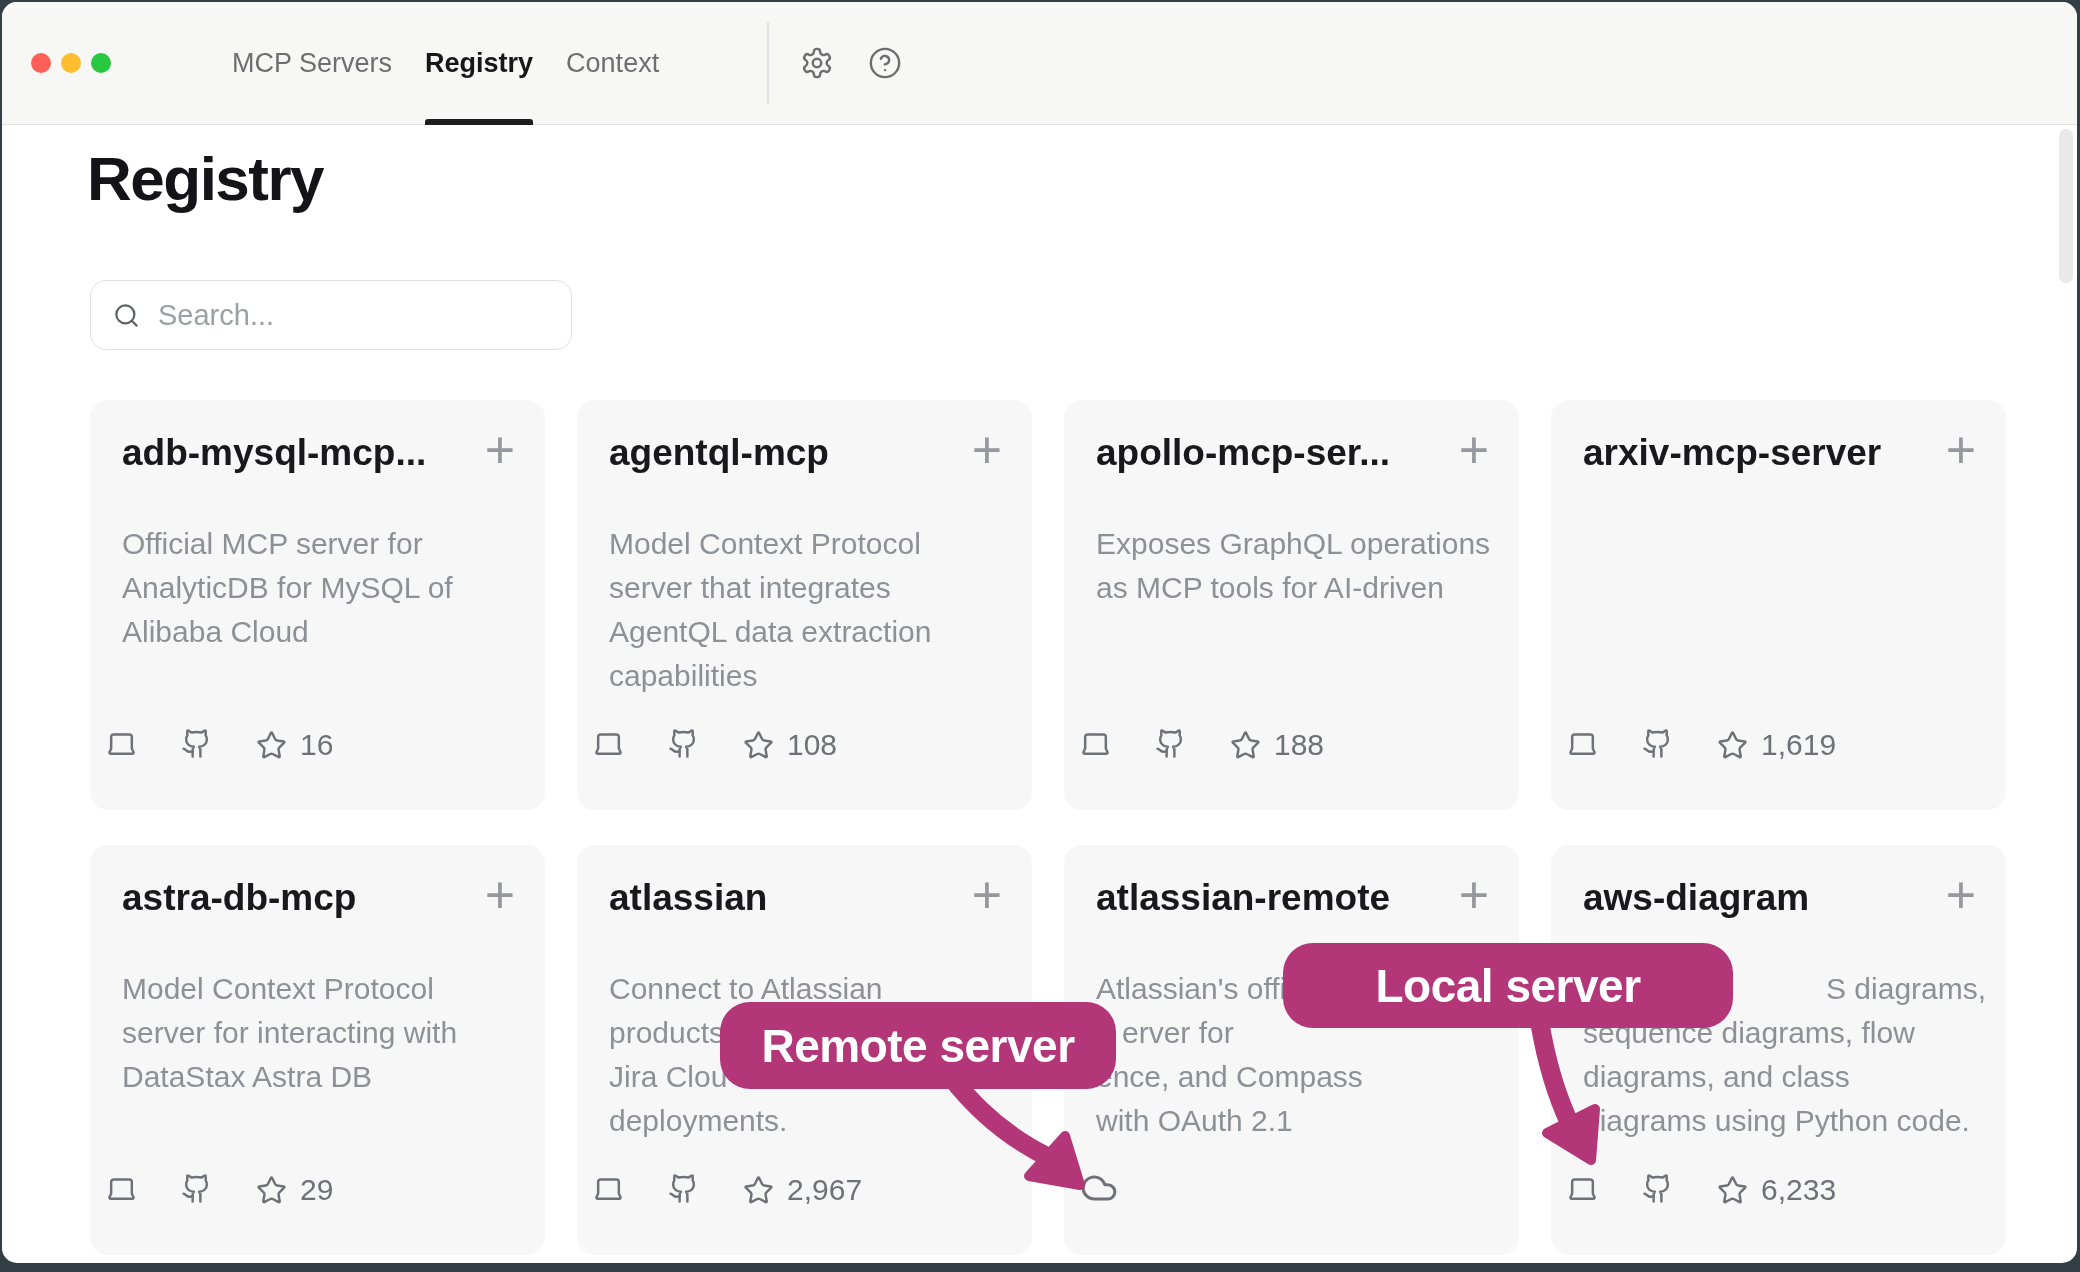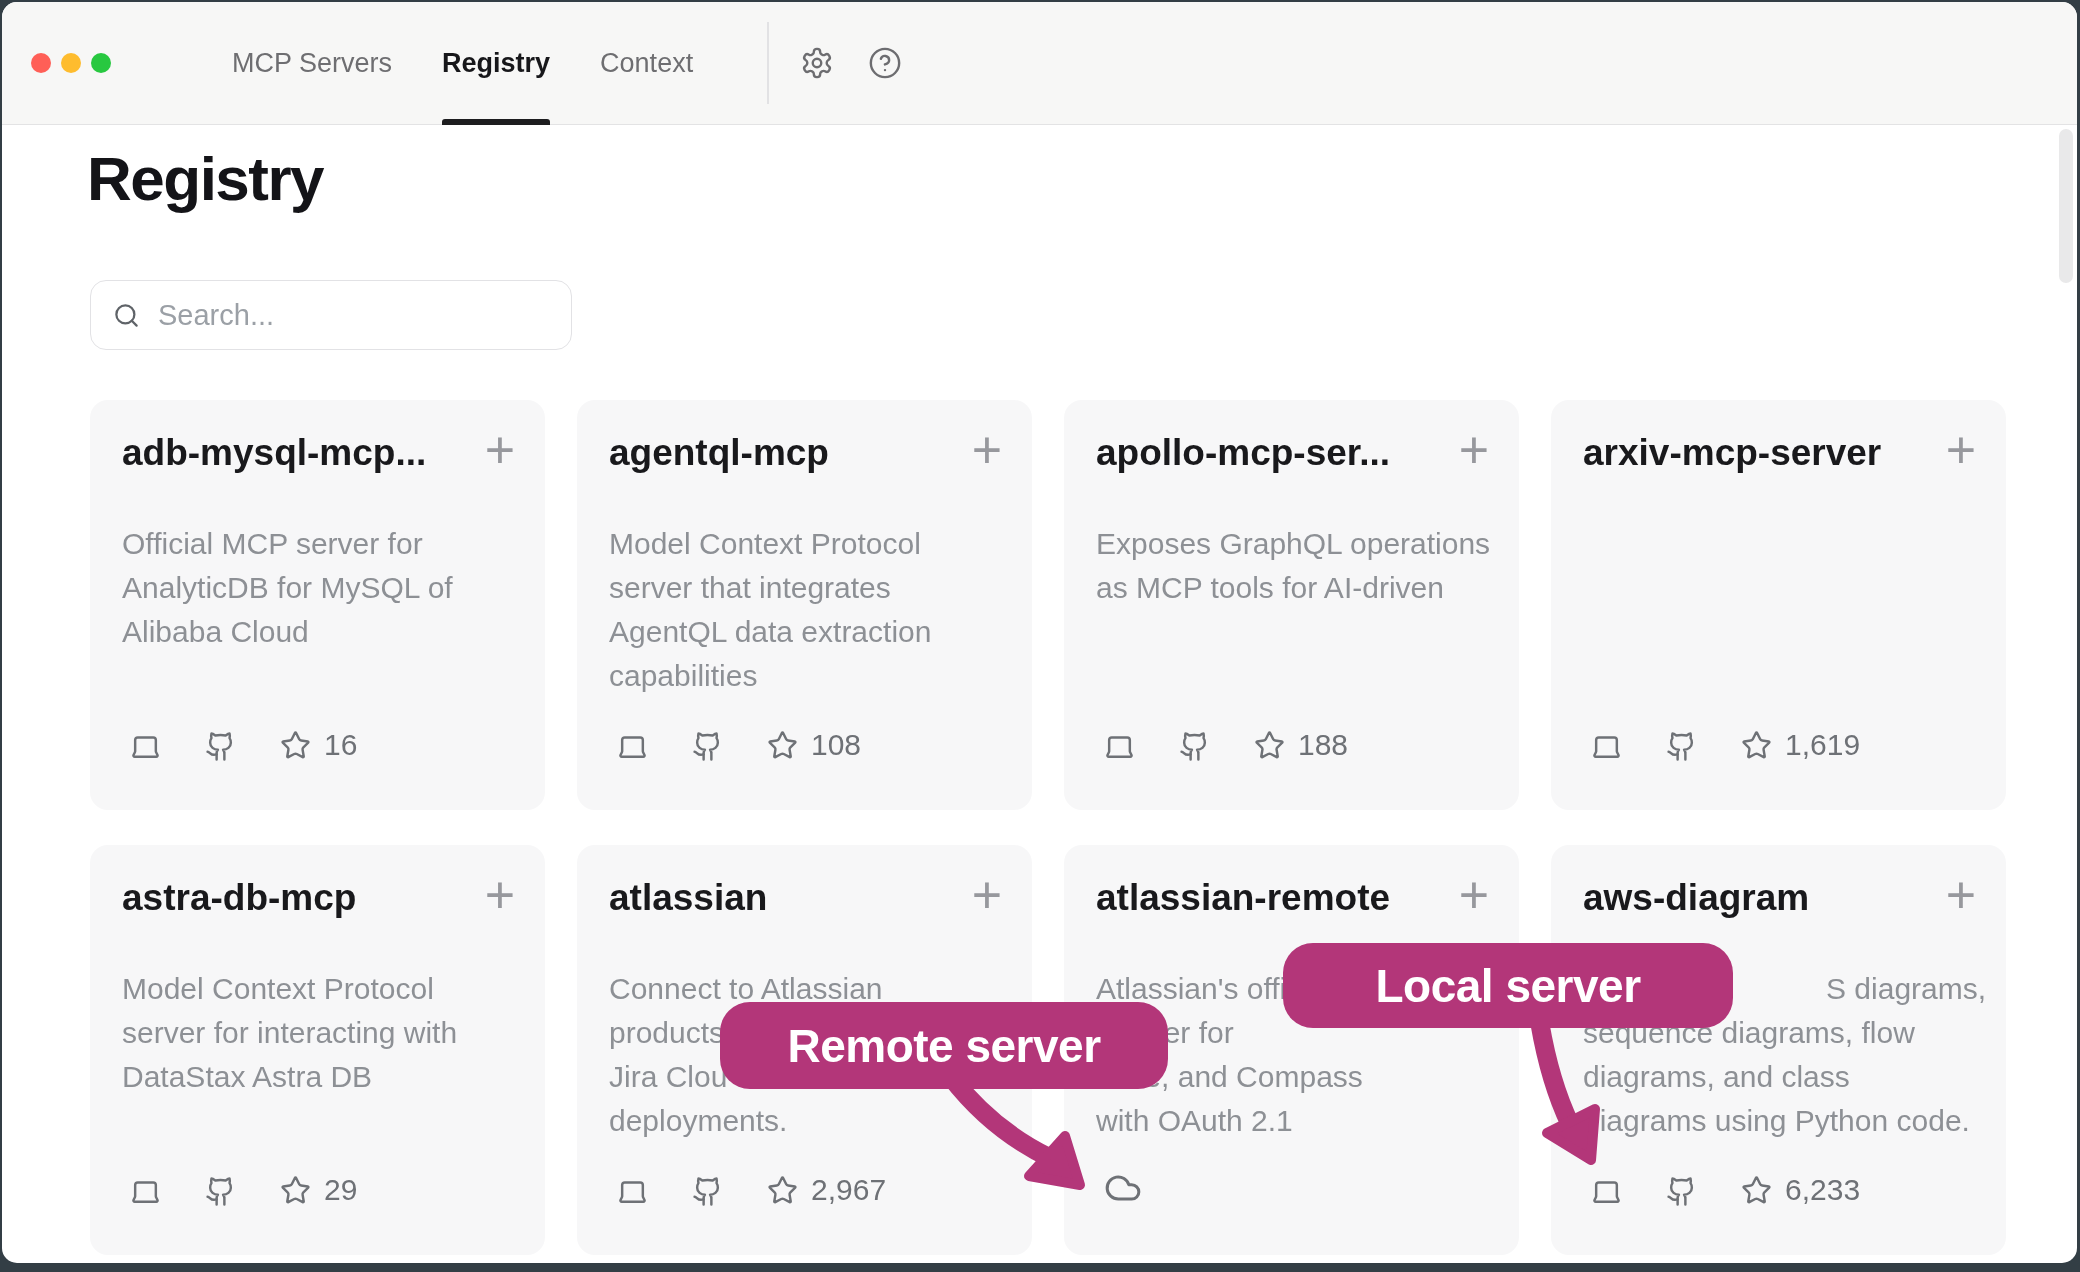--- a/index.html
+++ b/index.html
@@ -13,21 +13,21 @@
     position:absolute; left:2px; top:2px; right:3px; bottom:9px;
     background:#ffffff; border-radius:15px; overflow:hidden;
   }
   
   .topbar {
     position:absolute; left:0; top:0; right:0; height:123px;
     background:#f7f7f6; border-bottom:1px solid #e3e3e4;
   }
   .lights { position:absolute; left:29px; top:51px; display:flex; gap:10px; }
   .light { width:20px; height:20px; border-radius:50%; display:inline-block; }
-  .tabs { position:absolute; left:230px; top:0; height:123px; display:flex; gap:50px; }
+  .tabs { position:absolute; left:230px; top:0; height:123px; display:flex; gap:33px; }
   .tab {
     height:100%; display:flex; align-items:center; position:relative;
     font-size:27px; color:#6e6e71; cursor:default; background:none; border:none;
     font-family:inherit;
   }
   .tab.active { color:#17171a; font-weight:600; }
   .tab.active::after {
     content:""; position:absolute; left:0; right:0; bottom:0; height:6px;
     background:#1d1d1f; border-radius:3px 3px 0 0;
   }
@@ -69,39 +69,39 @@
   }
   .add-btn {
     position:absolute; right:30px; top:24px; background:none; border:none;
     font-size:52px; font-weight:200; color:#97989d; line-height:1; font-family:inherit;
   }
   .card-desc { position:absolute; left:32px; right:26px; top:122px; }
   .card-desc .dl { font-size:30px; line-height:44px; color:#8d9095; white-space:nowrap; }
   .dl.ind-a { padding-left:26px; }
   .dl.ind-b { padding-left:243px; }
   .card-foot {
-    position:absolute; left:40px; bottom:48px; display:flex; align-items:flex-end; gap:44px;
+    position:absolute; left:16px; bottom:48px; display:flex; align-items:flex-start; gap:44px;
     color:#6e7176;
   }
   .card-foot svg { width:31px; height:31px; display:block; }
   .star-group { display:flex; align-items:center; gap:13px; }
   .star-count { font-size:30px; color:#6e7176; }
   .cloud-wrap svg { width:38px; height:38px; }
   
   .scroll-thumb {
     position:absolute; left:2057px; top:127px; width:14px; height:154px;
     background:#e9e9ea; border-radius:7px;
   }
   
   .callout {
     position:absolute; z-index:6; color:#fff; font-weight:800;
     display:flex; align-items:center; justify-content:center;
     border-radius:30px; font-size:46px; letter-spacing:-0.5px;
   }
-  .callout.remote { left:718px; top:1000px; width:448px; height:87px; }
+  .callout.remote { left:718px; top:1000px; width:396px; height:87px; }
   .callout.local  { left:1281px; top:941px; width:450px; height:85px; }
   .arrows { position:absolute; left:0; top:0; width:2080px; height:1272px; z-index:5; pointer-events:none; }
 </style>
 </head>
 <body>
 
 <svg width="0" height="0" style="position:absolute">
   <defs>
     <g id="i-laptop" fill="none" stroke="currentColor" stroke-width="1.9" stroke-linecap="round" stroke-linejoin="round">
       <path d="M18 5a2 2 0 0 1 2 2v8.526a2 2 0 0 0 .212.897l1.068 2.127a1 1 0 0 1-.9 1.45H3.62a1 1 0 0 1-.895-1.447l1.07-2.13A2 2 0 0 0 4 15.526V7a2 2 0 0 1 2-2z"></path>

